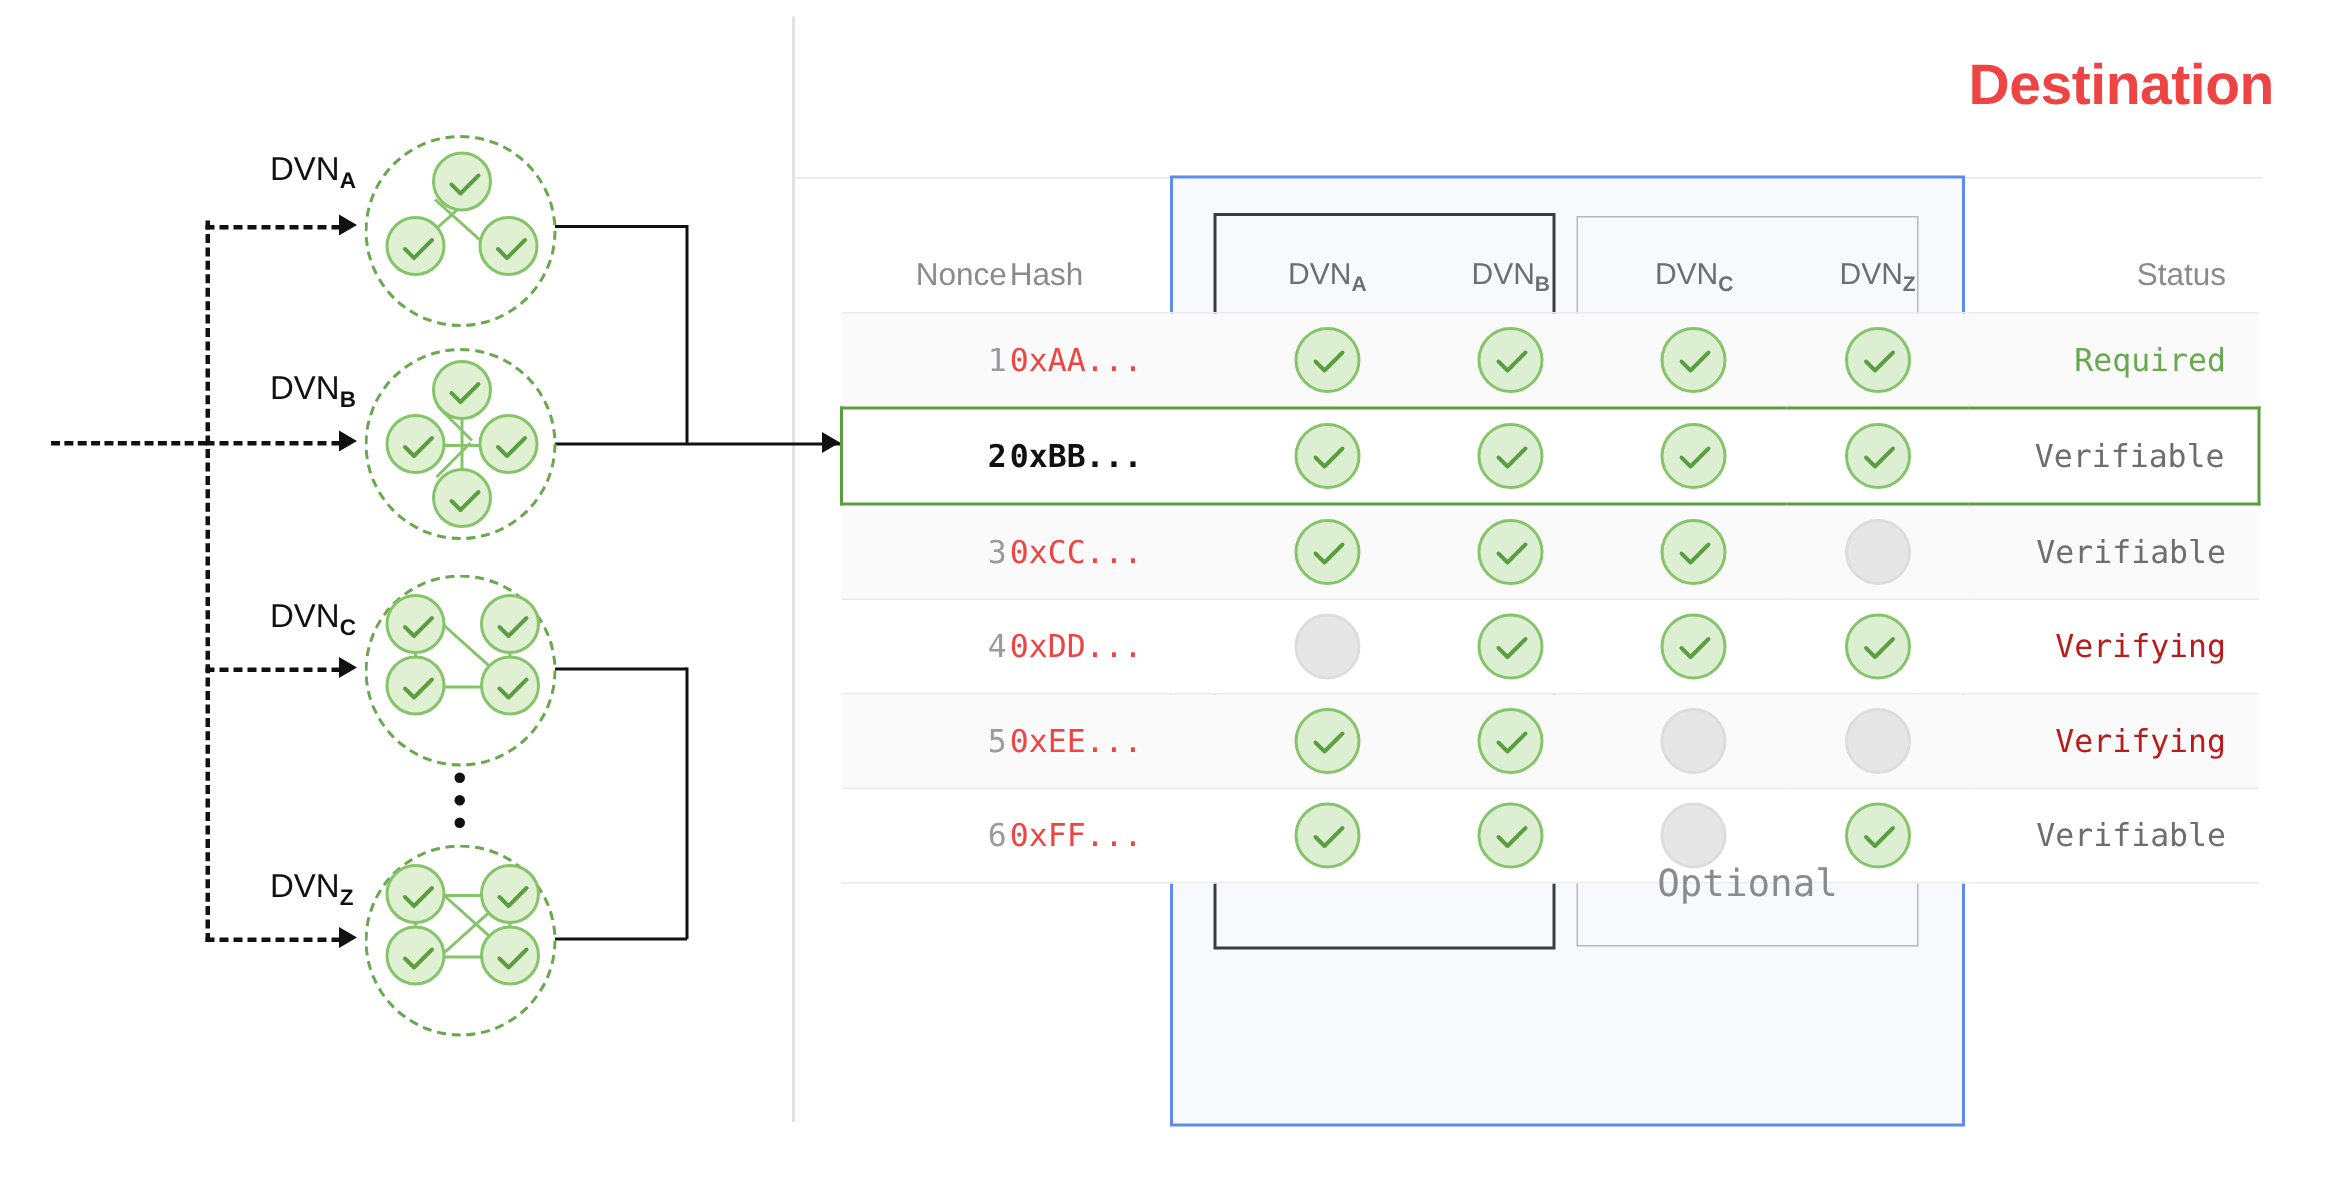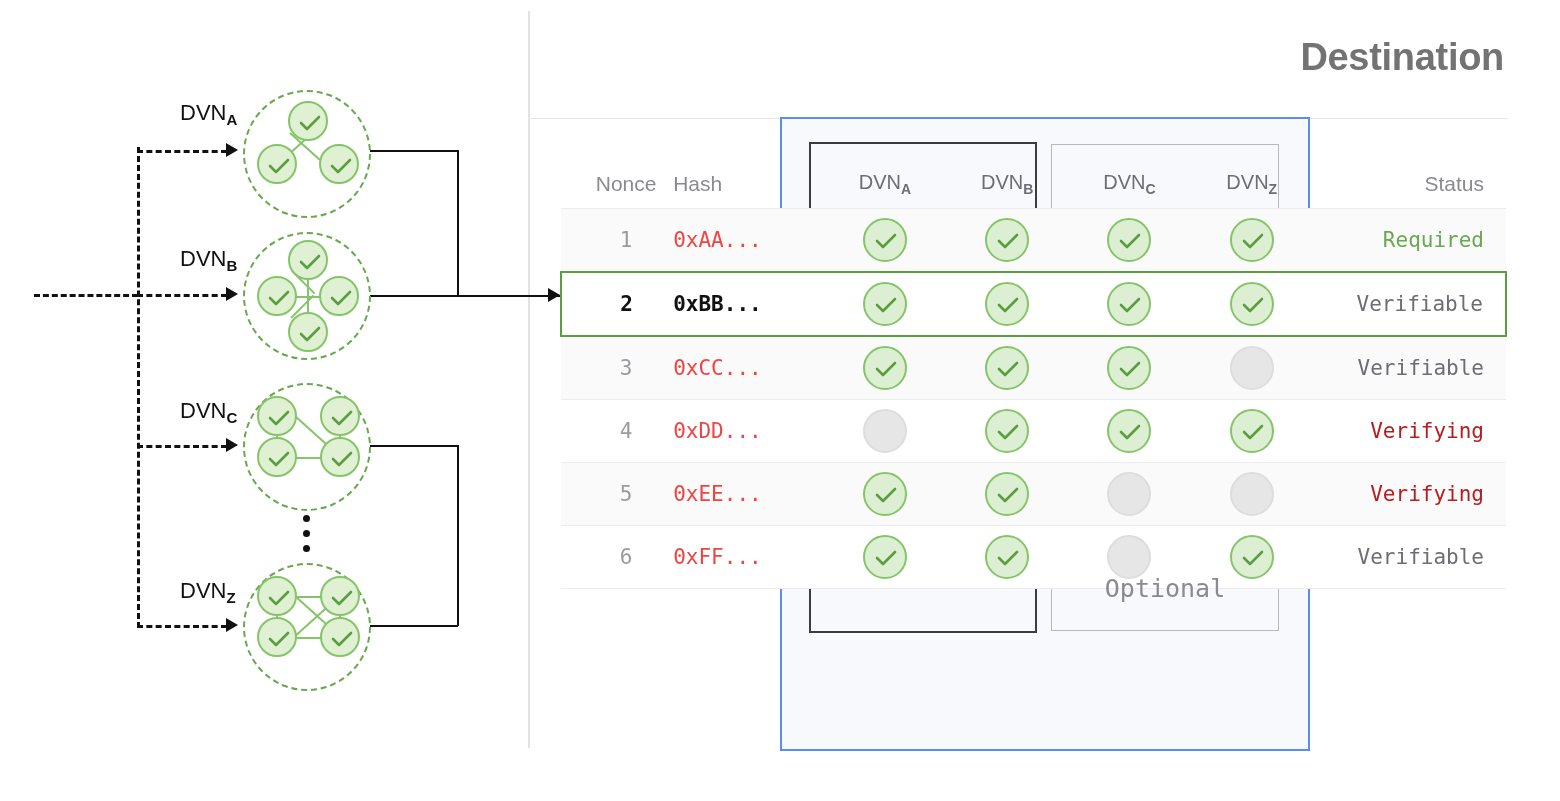--- a/index.html
+++ b/index.html
@@ -6,22 +6,22 @@
   body{width:1560px;height:801px;overflow:hidden;
        font-family:"Liberation Sans",sans-serif;color:#222;}
   #stage{position:relative;width:1560px;height:801px;}
 
   
   .abs{position:absolute;}
   .mono{font-family:"DejaVu Sans Mono","Liberation Mono",monospace;}
 
   
   #destination-title{
-    left:4px;top:36px;width:1500px;text-align:right;
-    font-size:38px;font-weight:bold;color:#737373;letter-spacing:-0.3px;
+    left:16px;top:36px;width:1500px;text-align:right;
+    font-size:38px;font-weight:bold;color:#ef4444;letter-spacing:-0.3px;
   }
 
   
   #v-divider{left:528px;top:11px;width:2px;height:737px;background:#e2e2e4;}
   #h-divider{left:528px;top:118px;width:980px;height:1px;background:#e6e6e8;}
 
   
   .dvn-cluster{width:128px;height:128px;border-radius:50%;
     border:2.5px dashed #6aa84f;box-sizing:border-box;}
   .dvn-label{font-size:22px;color:#111;white-space:nowrap;}
@@ -60,21 +60,21 @@
     font-size:25px;color:#8a8a90;line-height:25px;}
 
   
   #tbl{left:560px;top:160px;width:947px;}
   #tbl table{border-collapse:collapse;width:947px;table-layout:fixed;}
   #tbl th{font-size:21px;font-weight:normal;color:#8a8a90;
     height:46px;vertical-align:middle;background:transparent;}
   #tbl th.th-dvn{font-family:"Liberation Sans",sans-serif;font-size:20px;color:#6d6d73;}
   #tbl th.th-dvn sub{font-size:14px;font-weight:bold;}
   #tbl td{height:60px;vertical-align:middle;font-size:21px;}
-  .c-nonce{text-align:center;padding-left:20px;color:#9a9aa0;}
+  .c-nonce{text-align:right;padding-left:20px;color:#9a9aa0;}
   .c-hash{text-align:left;color:#ef4444;}
   .c-dvn{text-align:center;}
   .c-status{text-align:right;padding-right:22px;color:#6d6d73;}
   tr.row td{border-top:1px solid #ececee;border-bottom:1px solid #ececee;}
   tr.shade td{background:#fafafb;}
   tr.plain td{background:#ffffff;}
   tr.hl td{background:#ffffff;border-top:2px solid #5a9e3f;border-bottom:2px solid #5a9e3f;}
   tr.hl td.c-nonce{color:#111;font-weight:bold;border-left:2px solid #5a9e3f;}
   tr.hl td.c-hash{color:#111;font-weight:bold;}
   tr.hl td.c-status{border-right:2px solid #5a9e3f;}

